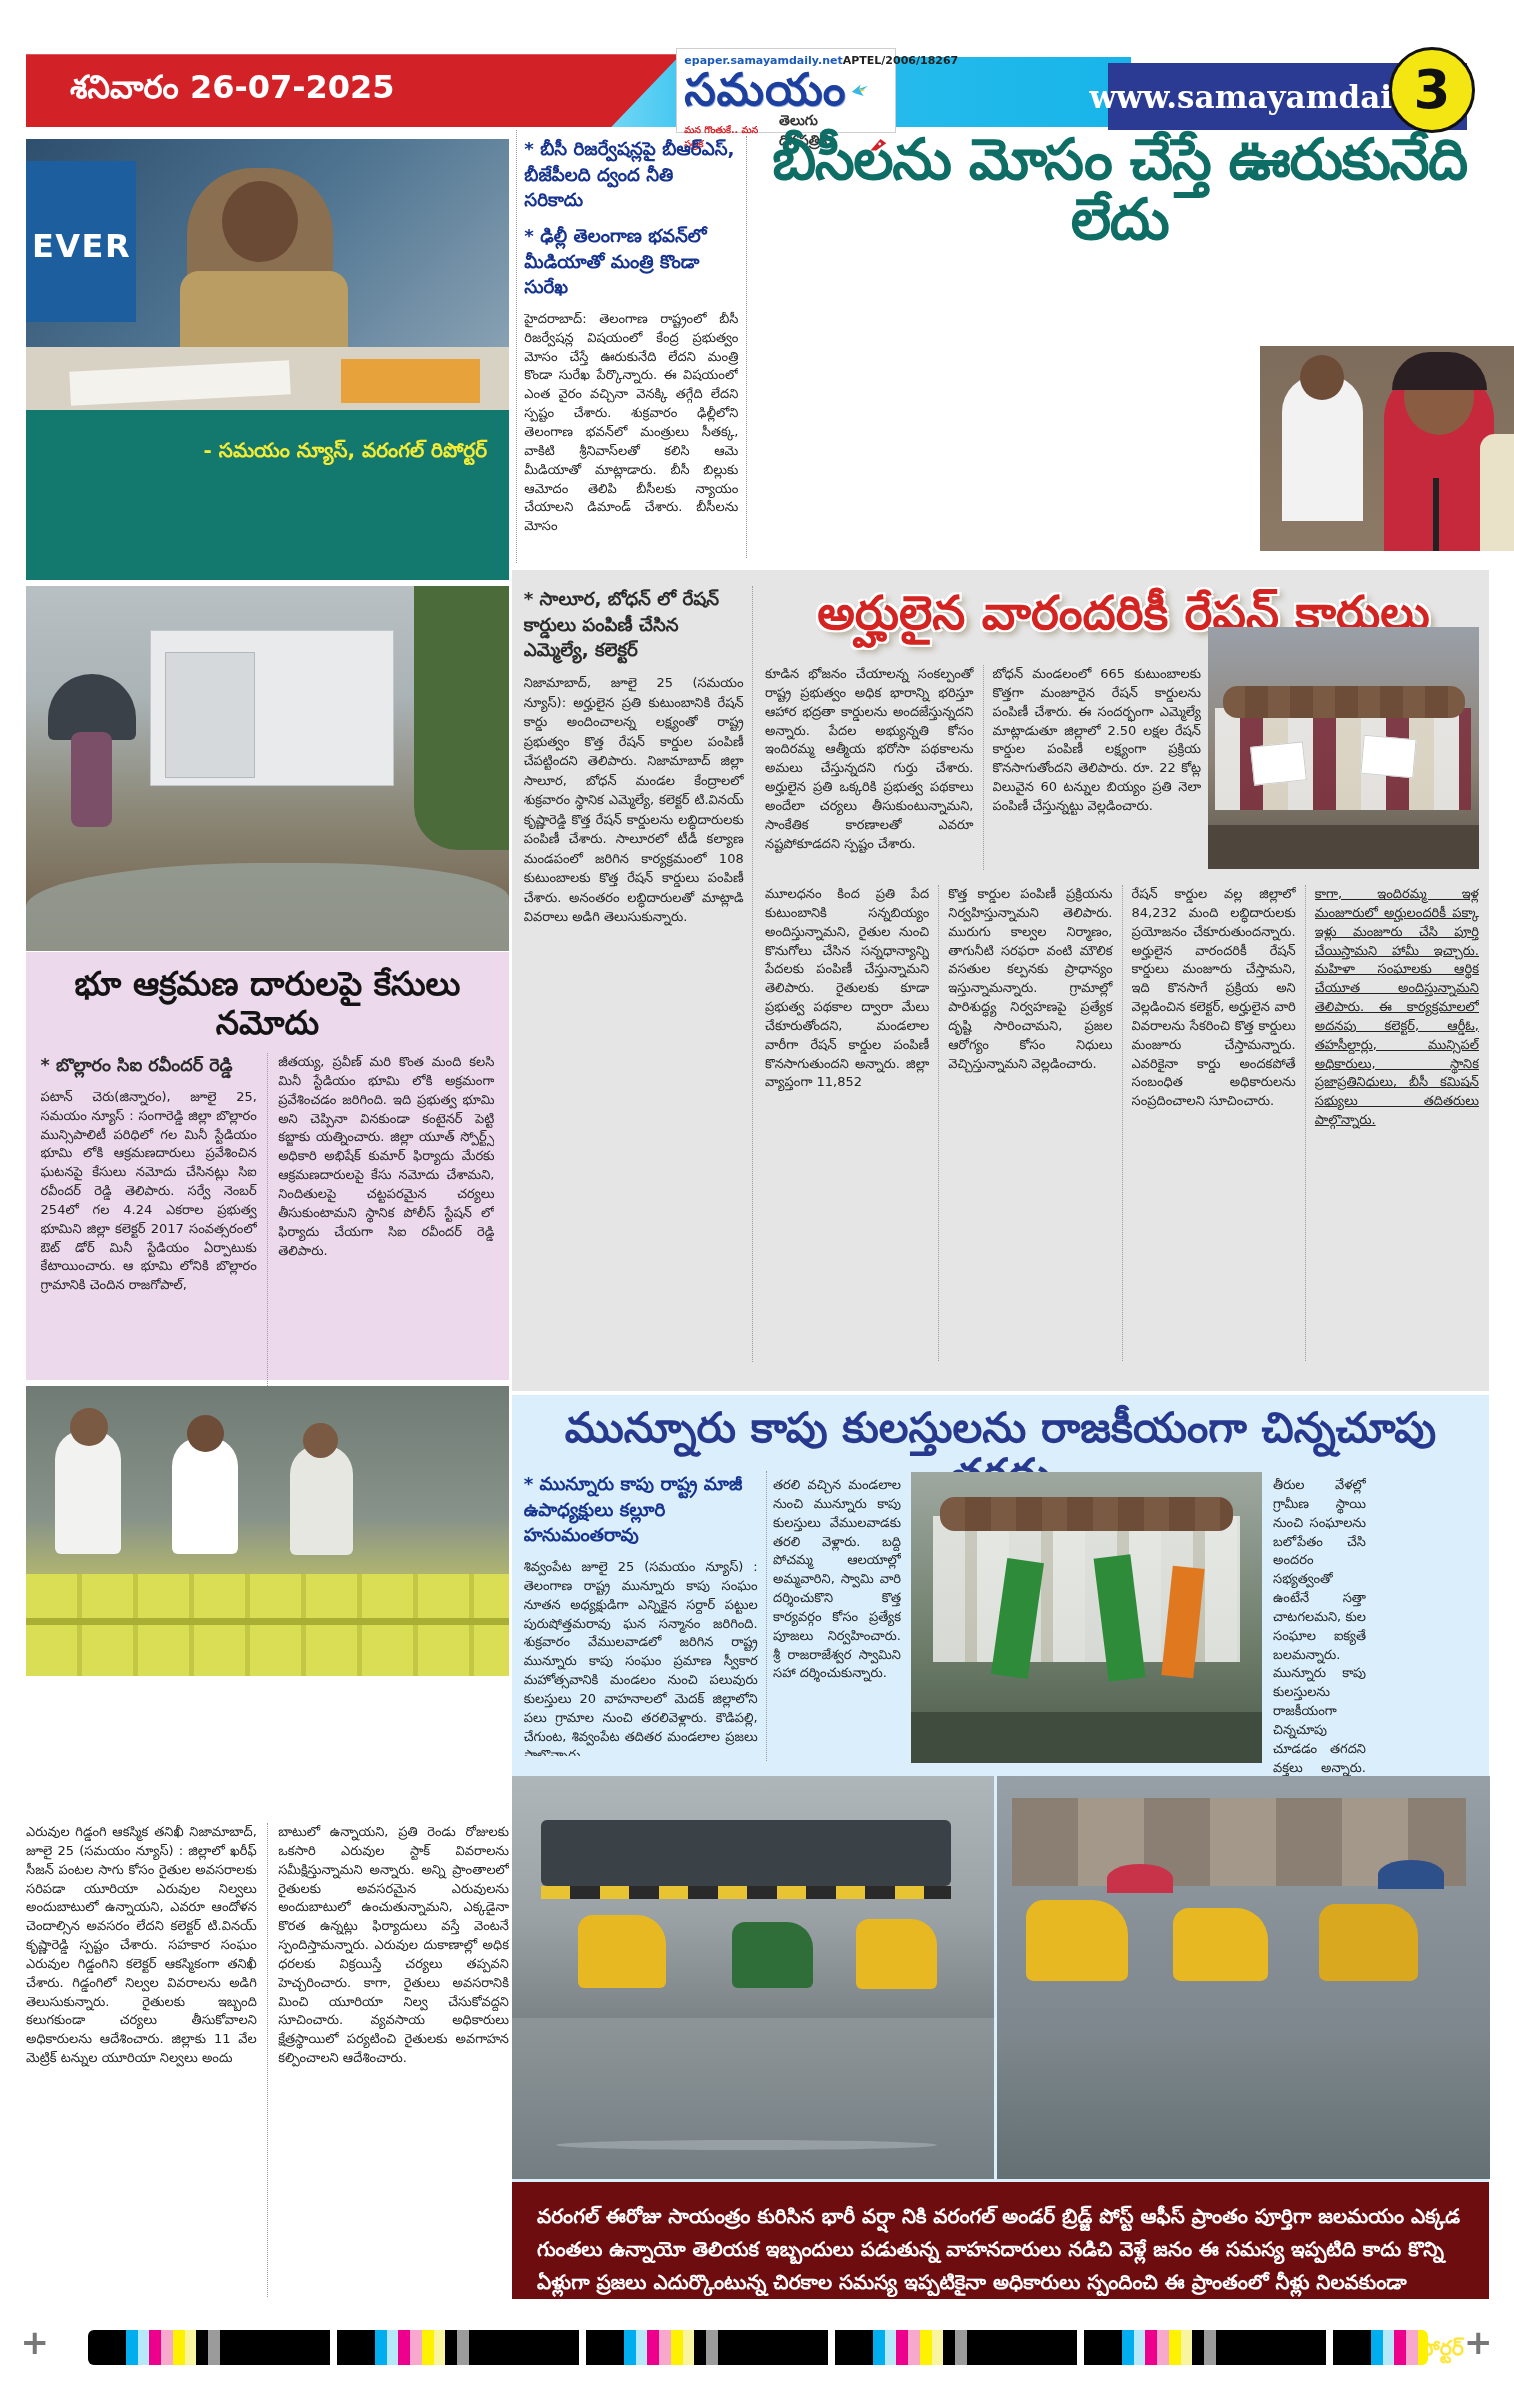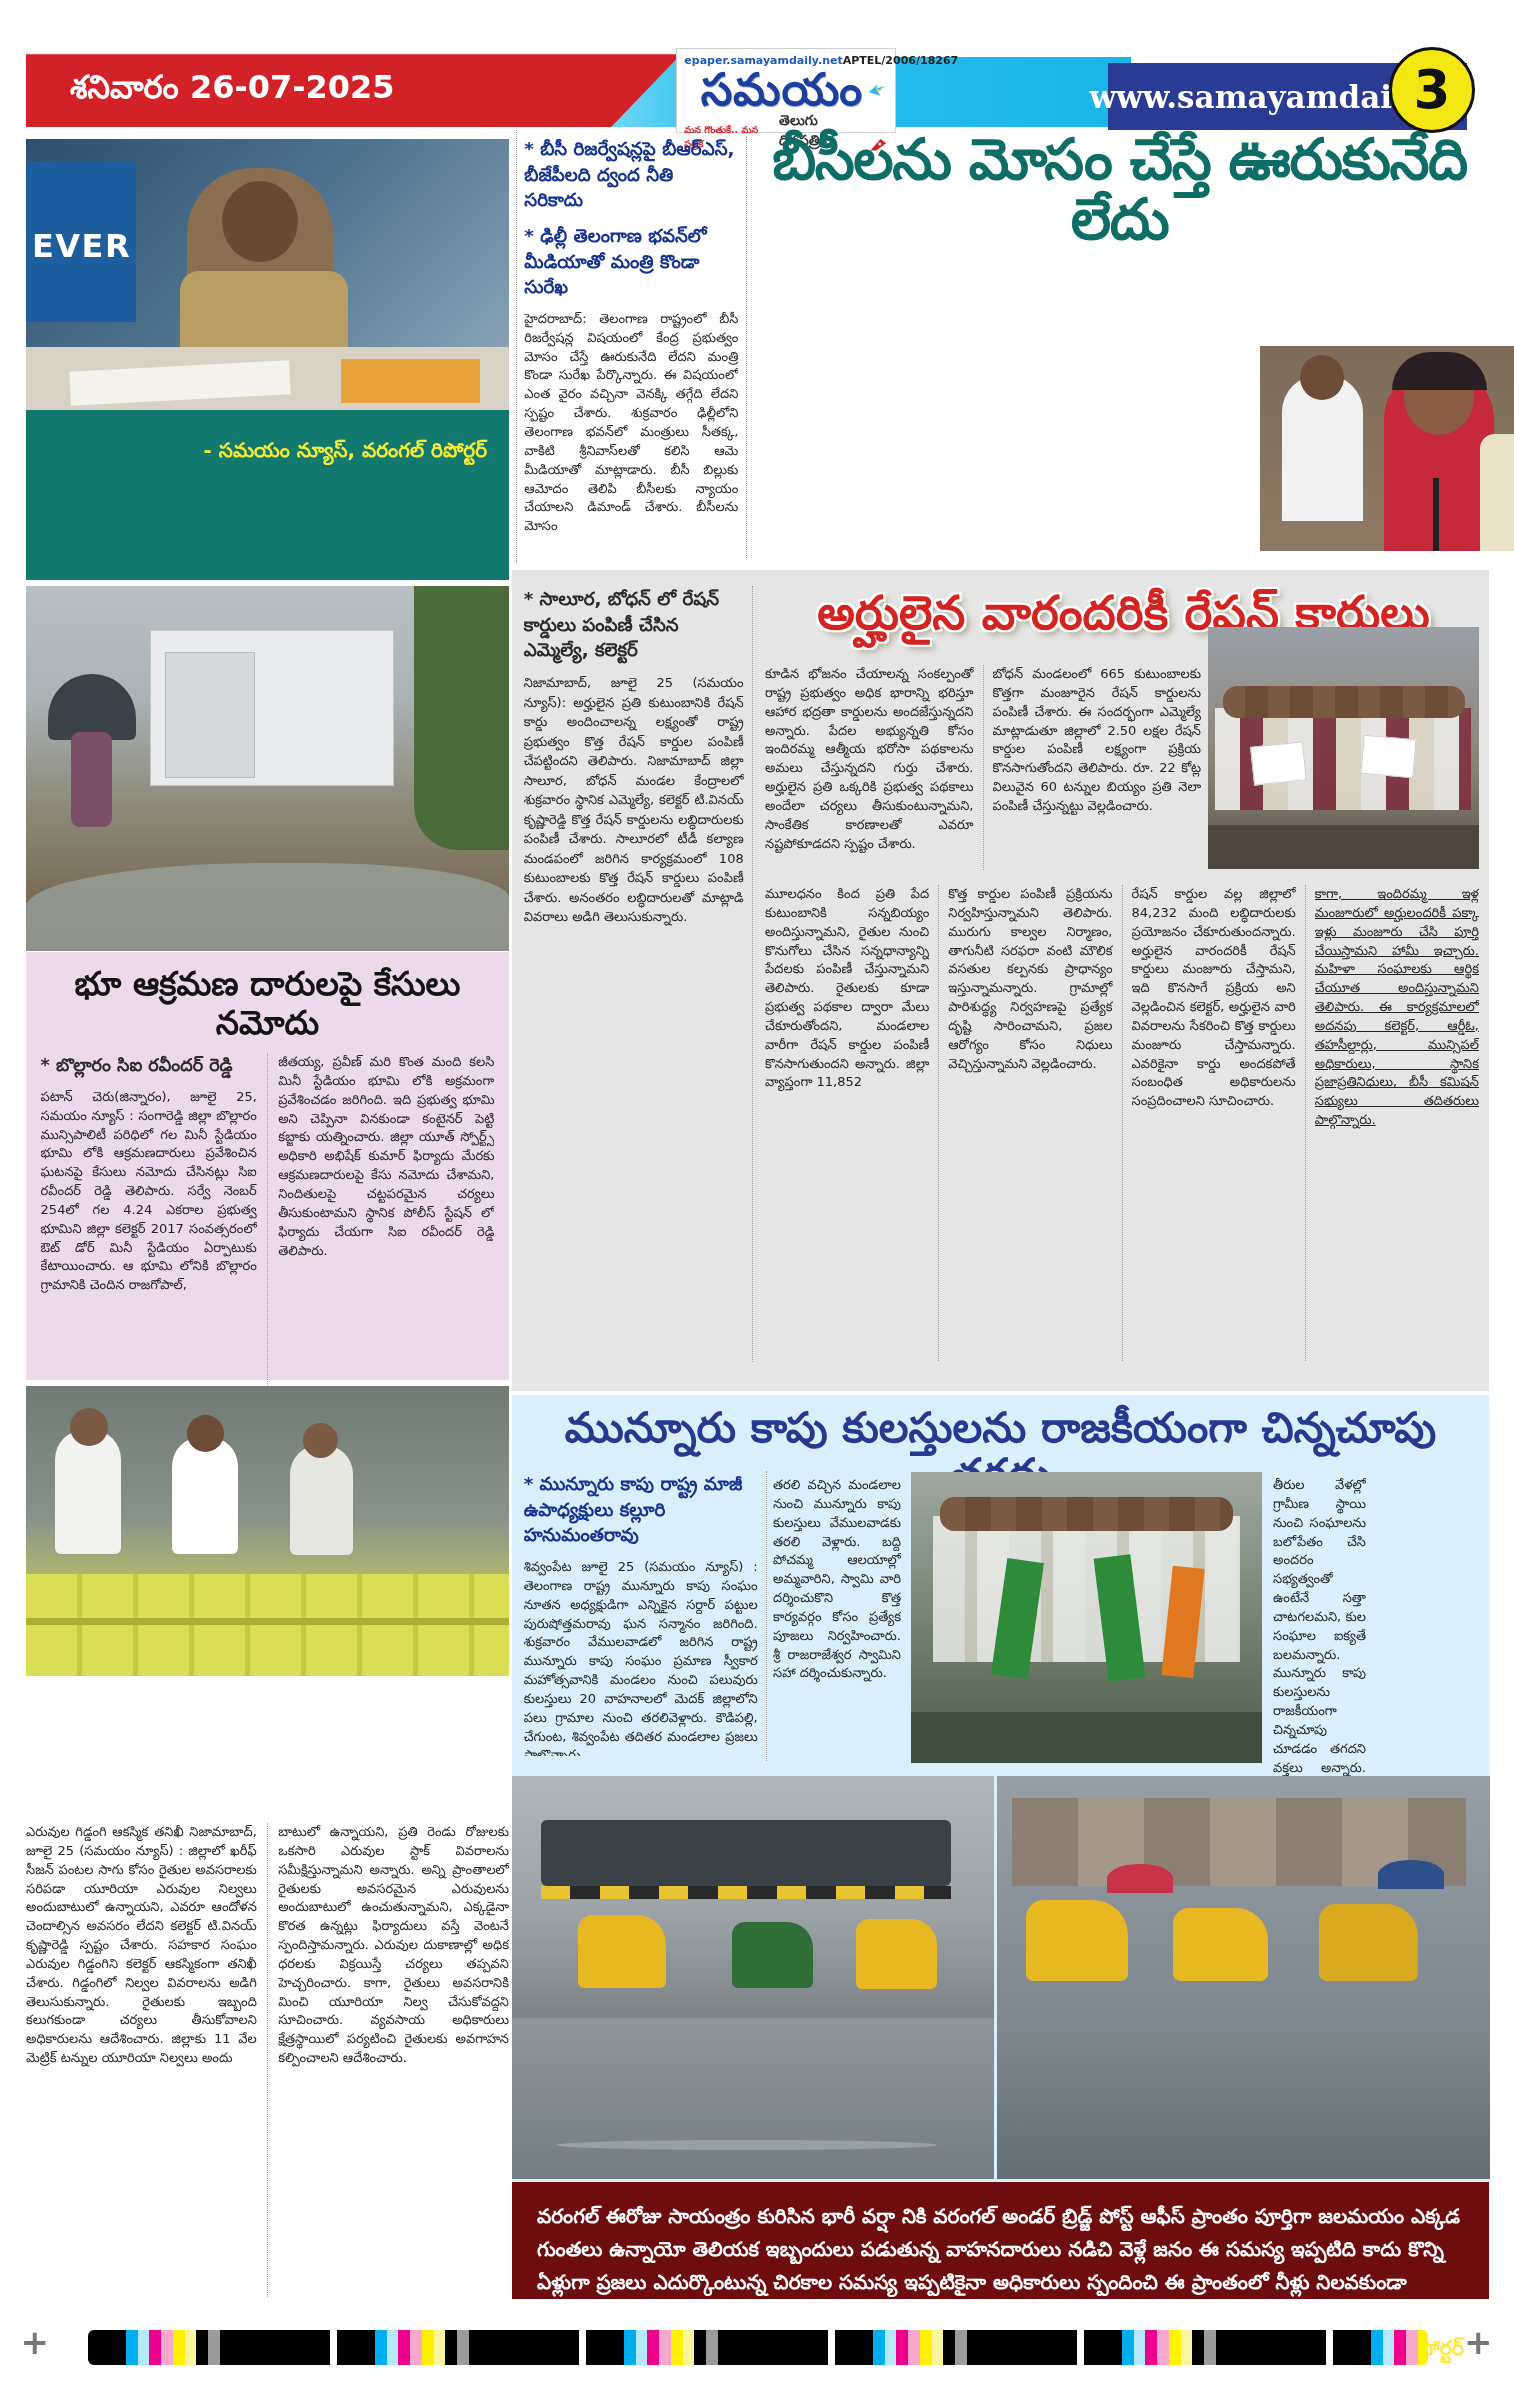--- a/index.html
+++ b/index.html
@@ -65,21 +65,21 @@
   <div class="abs" style="left:26px;top:44px;width:1464px;height:89px;">
     <div class="cyan-bar abs" style="left:512px;top:13px;width:593px;height:70px;"></div>
     <div class="date-banner abs" style="left:0;top:10.2px;width:611px;height:73px;">
       <span>శనివారం 26-07-2025</span>
     </div>
     <div class="masthead abs" style="left:650px;top:4.4px;width:220px;height:85px;padding:4.4px 7.3px;box-sizing:border-box;">
       <div style="display:flex;justify-content:space-between;">
         <span class="eurl">epaper.samayamdaily.net</span>
         <span class="reg">APTEL/2006/18267</span>
       </div>
-      <div style="display:flex;align-items:center;justify-content:flex-end;">
+      <div style="display:flex;align-items:center;justify-content:flex-start;">
         <span class="logo">సమయం</span>
         <svg width="22" height="19" viewBox="0 0 30 26" style="margin-left:2.9px;">
           <path d="M4 16 L16 6 L14 12 L26 8 L16 16 L20 22 L8 18 Z" fill="#35b8e8"></path>
           <path d="M14 12 L22 14 L16 16 Z" fill="#f5d020"></path>
         </svg>
       </div>
       <div style="display:flex;justify-content:space-between;align-items:flex-end;">
         <span class="tl">మన గొంతుకే.. మన పత్రిక</span>
         <span class="tr">తెలుగు దినపత్రిక</span>
         <svg width="19" height="16" viewBox="0 0 26 22">

